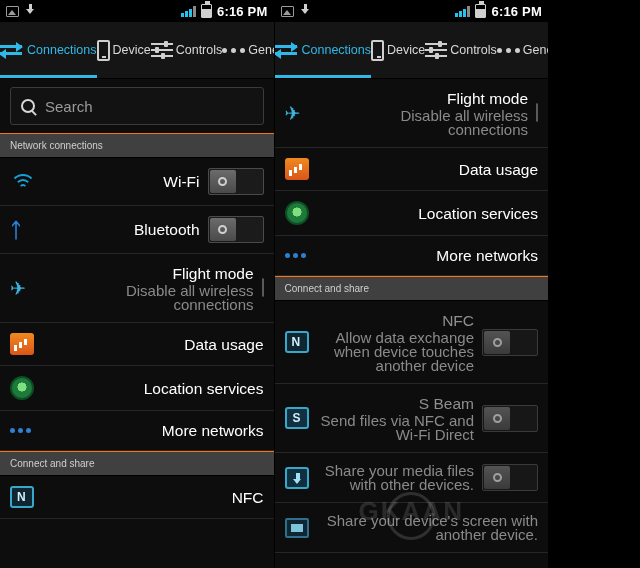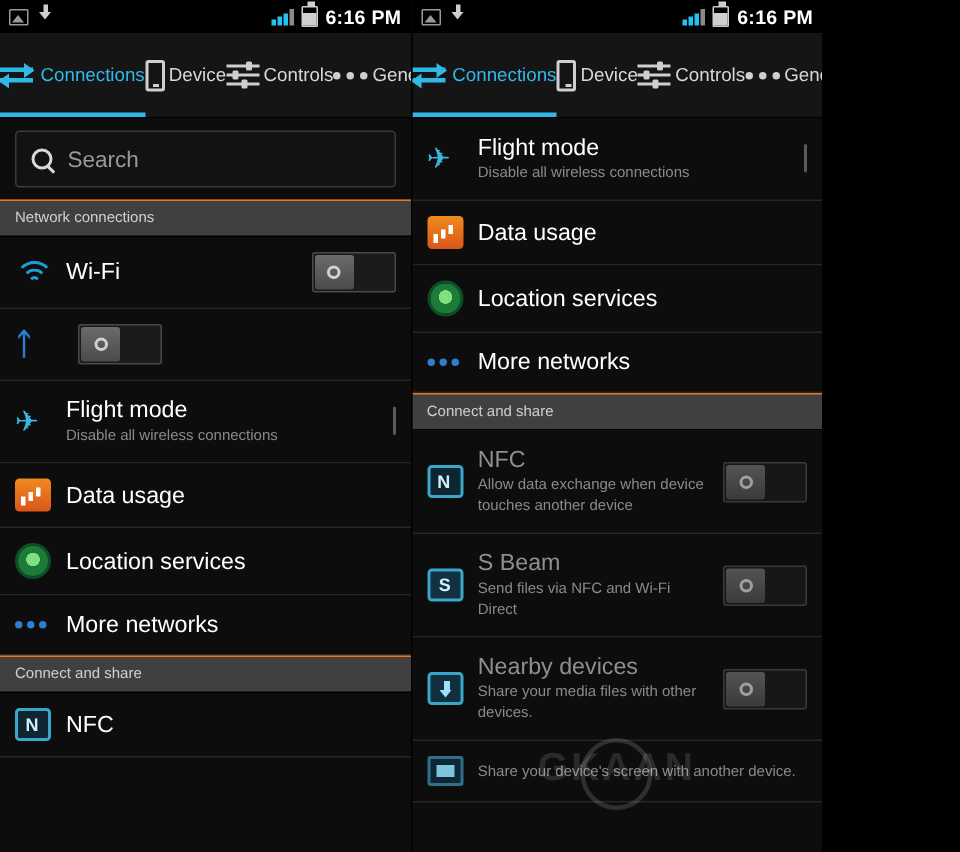--- a/index.html
+++ b/index.html
@@ -68,24 +68,24 @@
   .search-ph{color:#9a9a9a;font-size:15px;}
   .i-search{width:14px;height:14px;border:2px solid #d8d8d8;border-radius:50%;position:relative;box-sizing:border-box;}
   .i-search:after{content:"";position:absolute;right:-4px;bottom:-3px;width:6px;height:2px;background:#d8d8d8;transform:rotate(45deg);}
 
   
   .section{background:#404040;color:#cfcfcf;font-size:10px;padding:6px 10px;border-top:1px solid #f97316;border-bottom:1px solid #000;}
 
   
   .row{display:flex;align-items:center;padding:10px 10px;border-bottom:1px solid #262626;min-height:30px;box-sizing:border-box;background:#0d0d0d;}
   .row .rico{width:34px;display:flex;align-items:center;justify-content:flex-start;flex:0 0 34px;}
-  .row .rtext{flex:1;min-width:0;}
+  .row .rtext{flex:1;min-width:0;text-align:right;}
   .row .rtitle{color:#ffffff;font-size:15.5px;line-height:19px;}
   .row .rtitle.dim{color:#8f8f8f;}
-  .row .rsub{color:#8a8a8a;font-size:10px;line-height:14px;margin-top:1px;}
+  .row .rsub{color:#8a8a8a;font-size:15px;line-height:14px;margin-top:1px;}
   .row .rctl{flex:0 0 auto;margin-left:8px;}
 
   
   .toggle{width:56px;height:27px;border:1px solid #4a4a4a;border-radius:2px;background:#1b1b1b;display:flex;align-items:center;box-sizing:border-box;}
   .toggle .knob{width:26px;height:23px;margin:1px;border-radius:2px;background:linear-gradient(#6b6b6b,#4a4a4a);display:flex;align-items:center;justify-content:center;}
   .toggle .knob:after{content:"";width:9px;height:9px;border:2px solid #d0d0d0;border-radius:50%;box-sizing:border-box;}
   .toggle.dimmed{opacity:.75;}
   .checkbox{width:26px;height:26px;border:1px solid #5a5a5a;background:#111;border-radius:2px;}
 
   .i-wifi{width:26px;height:20px;position:relative;}
@@ -204,20 +204,21 @@
           <span class="toggle">
             <span class="knob"></span>
           </span>
         </span>
     </div>
 
     <div class="row">
       <span class="rico">
           <span class="i-bt">ᛏ</span>
         </span>
+      <span class="rtext"><span class="rtitle">Bluetooth</span></span>
       <span class="rctl">
           <span class="toggle">
             <span class="knob"></span>
           </span>
         </span>
     </div>
 
 
     <div class="row">
       <span class="rico">
@@ -394,21 +395,20 @@
             <span class="knob"></span>
           </span>
         </span>
     </div>
 
     <div class="row">
       <span class="rico">
           <span class="i-nearby"></span>
         </span>
       <span class="rtext">
-        <div class="rtitle dim">Nearby devices</div>
         <div class="rsub">Share your media files with other devices.</div>
       </span>
       <span class="rctl">
           <span class="toggle dimmed">
             <span class="knob"></span>
           </span>
         </span>
     </div>
 
     <div class="row">

